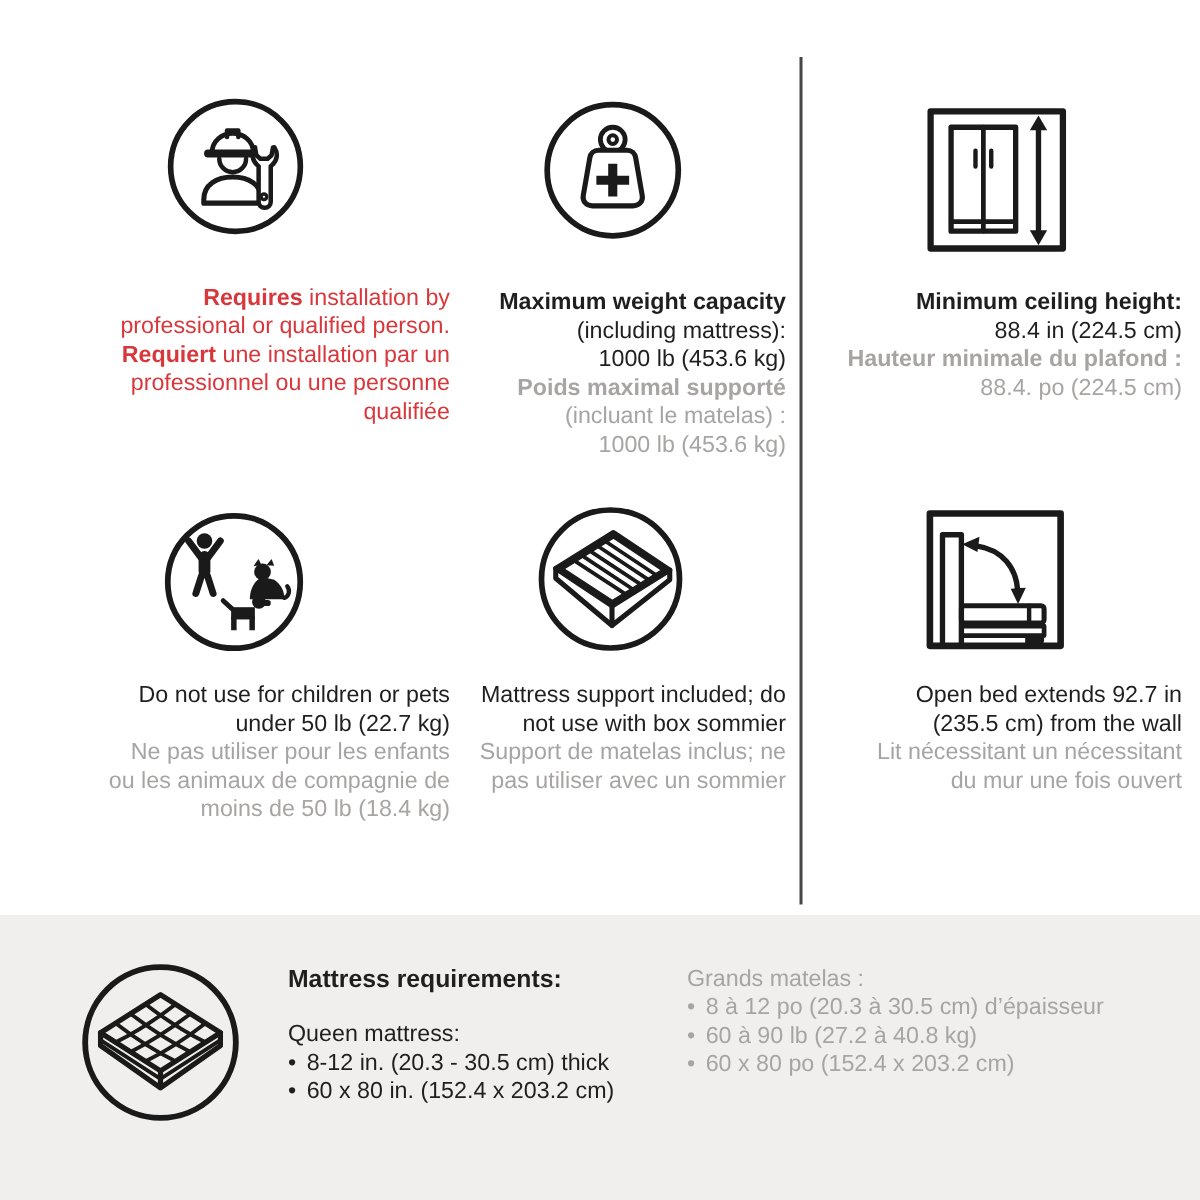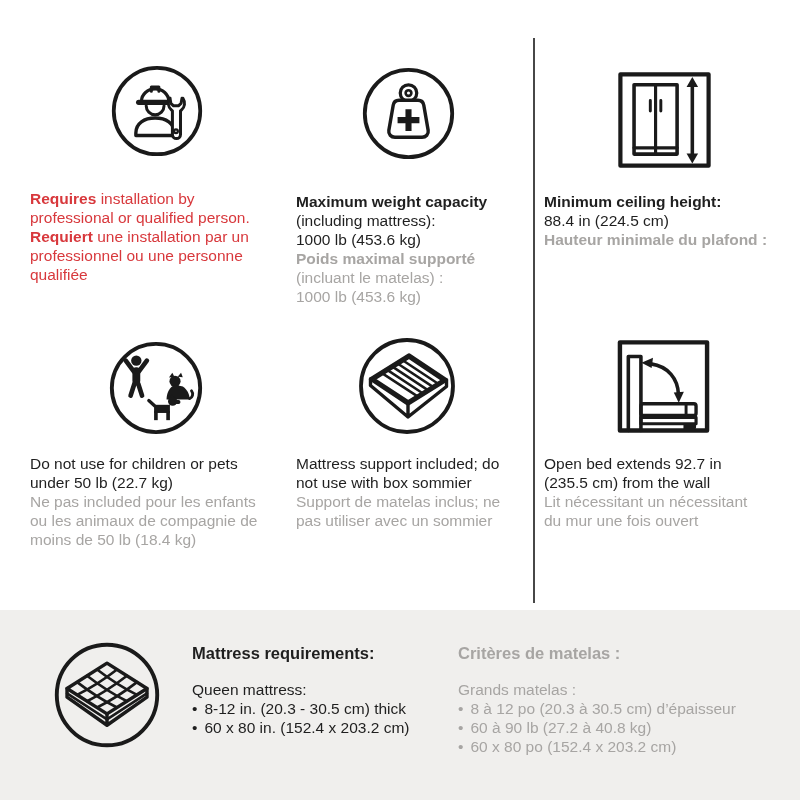--- a/index.html
+++ b/index.html
@@ -6,21 +6,21 @@
     --black:#1f1f1f; --gray:#a7a5a3; --red:#d8383c;
     --panel_bg:#f0efed; --divider:#474747; --icon_stroke:#1a1a1a;
   }
   *{margin:0;padding:0;box-sizing:border-box}
   html,body{width:800px;height:800px;overflow:hidden}
   body{background:#ffffff;font-family:"Liberation Sans","DejaVu Sans",sans-serif;color:var(--black)}
   .canvas{position:absolute;left:0;top:0;width:800px;height:800px;overflow:hidden;background:#fff}
   .divider{position:absolute;left:533px;top:38px;width:2px;height:565px;background:var(--divider)}
   .icon{position:absolute}
   .icon svg{display:block;width:100%;height:100%}
-  .txt{position:absolute;text-align:left;font-size:15.5px;line-height:19px}
+  .txt{position:absolute;text-align:right;font-size:15.5px;line-height:19px}
   .line{white-space:nowrap}
   .b{font-weight:700}
   .en{color:var(--black)}
   .fr{color:var(--gray)}
   .red .line, .red span{color:var(--red)}
   .panel{position:absolute;left:0;top:610px;width:800px;height:234px;background:var(--panel_bg)}
   .reqcol{position:absolute;font-size:15.5px;line-height:19px}
   .req-title{font-size:16.5px;line-height:20px;font-weight:700;margin-bottom:17px;white-space:nowrap}
   .reqcol ul{list-style:none}
   .reqcol li{white-space:nowrap}
@@ -81,20 +81,21 @@
       <path d="M21 76 h41" stroke-width="3"></path>
       <path d="M76.5 15 V85" stroke-width="3.4"></path>
       <path d="M76.5 8.5 l-5.5 9.5 h11 z" fill="#1a1a1a" stroke="none"></path>
       <path d="M76.5 91 l-5.5 -9.5 h11 z" fill="#1a1a1a" stroke="none"></path>
     </svg>
   </div>
   <div class="txt" style="left:544px;top:192px;width:244px">
     <div class="line b en">Minimum ceiling height:</div>
     <div class="line en">88.4 in (224.5 cm)</div>
     <div class="line b fr">Hauteur minimale du plafond :</div>
+    <div class="line fr">88.4. po (224.5 cm)</div>
   </div>
 
   <div class="icon" style="left:108px;top:340px;width:96px;height:96px">
     <svg viewBox="0 0 100 100" fill="none" stroke="#1a1a1a" stroke-linecap="round" stroke-linejoin="round">
       <circle cx="50" cy="50" r="46" stroke-width="4"></circle>
       <circle cx="29.5" cy="21.5" r="5.4" fill="#1a1a1a" stroke="none"></circle>
       <rect x="25.4" y="28.5" width="8.2" height="18" rx="4" fill="#1a1a1a" stroke="none"></rect>
       <path d="M27 33 L18.5 21.5 M32 33 L40.5 21.5" stroke-width="4.8"></path>
       <path d="M27.5 45.5 L23.5 58 M31.5 45.5 L35.5 58" stroke-width="4.8"></path>
       <g fill="#1a1a1a" stroke="none">
@@ -111,21 +112,21 @@
         <circle cx="67.3" cy="63.8" r="4.8"></circle>
         <rect x="69" y="62.5" width="6.5" height="4.2" rx="2"></rect>
         <path d="M63.5 60 l3.2 -3.4 2.2 3.8 z"></path>
       </g>
       <path d="M48.5 68.5 l-6 -5.5" stroke-width="3.4"></path>
     </svg>
   </div>
   <div class="txt" style="left:30px;top:454px;width:270px">
     <div class="line en">Do not use for children or pets</div>
     <div class="line en">under 50 lb (22.7 kg)</div>
-    <div class="line fr">Ne pas included pour les enfants</div>
+    <div class="line fr">Ne pas utiliser pour les enfants</div>
     <div class="line fr">ou les animaux de compagnie de</div>
     <div class="line fr">moins de 50 lb (18.4 kg)</div>
   </div>
 
   <div class="icon" style="left:357px;top:336px;width:100px;height:100px">
     <svg viewBox="0 0 100 100" fill="none" stroke="#1a1a1a" stroke-linecap="round" stroke-linejoin="round">
       <circle cx="50" cy="50" r="46" stroke-width="3.8"></circle>
       <path d="M13.5 43 L52 19 L89.5 44 L51 68 Z" stroke-width="3.4"></path>
       <path d="M17.5 43.2 L52 21.8 L85.5 44.1 L51.2 65.2 Z" stroke-width="2.5"></path>
       <path d="M26.1 37.9 L59.8 59.9 M31.3 34.6 L64.9 56.8 M36.5 31.4 L70.1 53.6 M41.7 28.2 L75.2 50.4 M46.8 25 L80.4 47.3" stroke-width="2.5"></path>
@@ -174,21 +175,20 @@
     <div class="reqcol en" style="left:192px;top:33px">
       <div class="req-title">Mattress requirements:</div>
       <div class="line">Queen mattress:</div>
       <ul>
         <li>8-12 in. (20.3 - 30.5 cm) thick</li>
         <li>60 x 80 in. (152.4 x 203.2 cm)</li>
       </ul>
     </div>
 
     <div class="reqcol fr" style="left:458px;top:33px">
-      <div class="req-title">Critères de matelas :</div>
       <div class="line">Grands matelas :</div>
       <ul>
         <li>8 à 12 po (20.3 à 30.5 cm) d’épaisseur</li>
         <li>60 à 90 lb (27.2 à 40.8 kg)</li>
         <li>60 x 80 po (152.4 x 203.2 cm)</li>
       </ul>
     </div>
   </div>
 
 </div>

